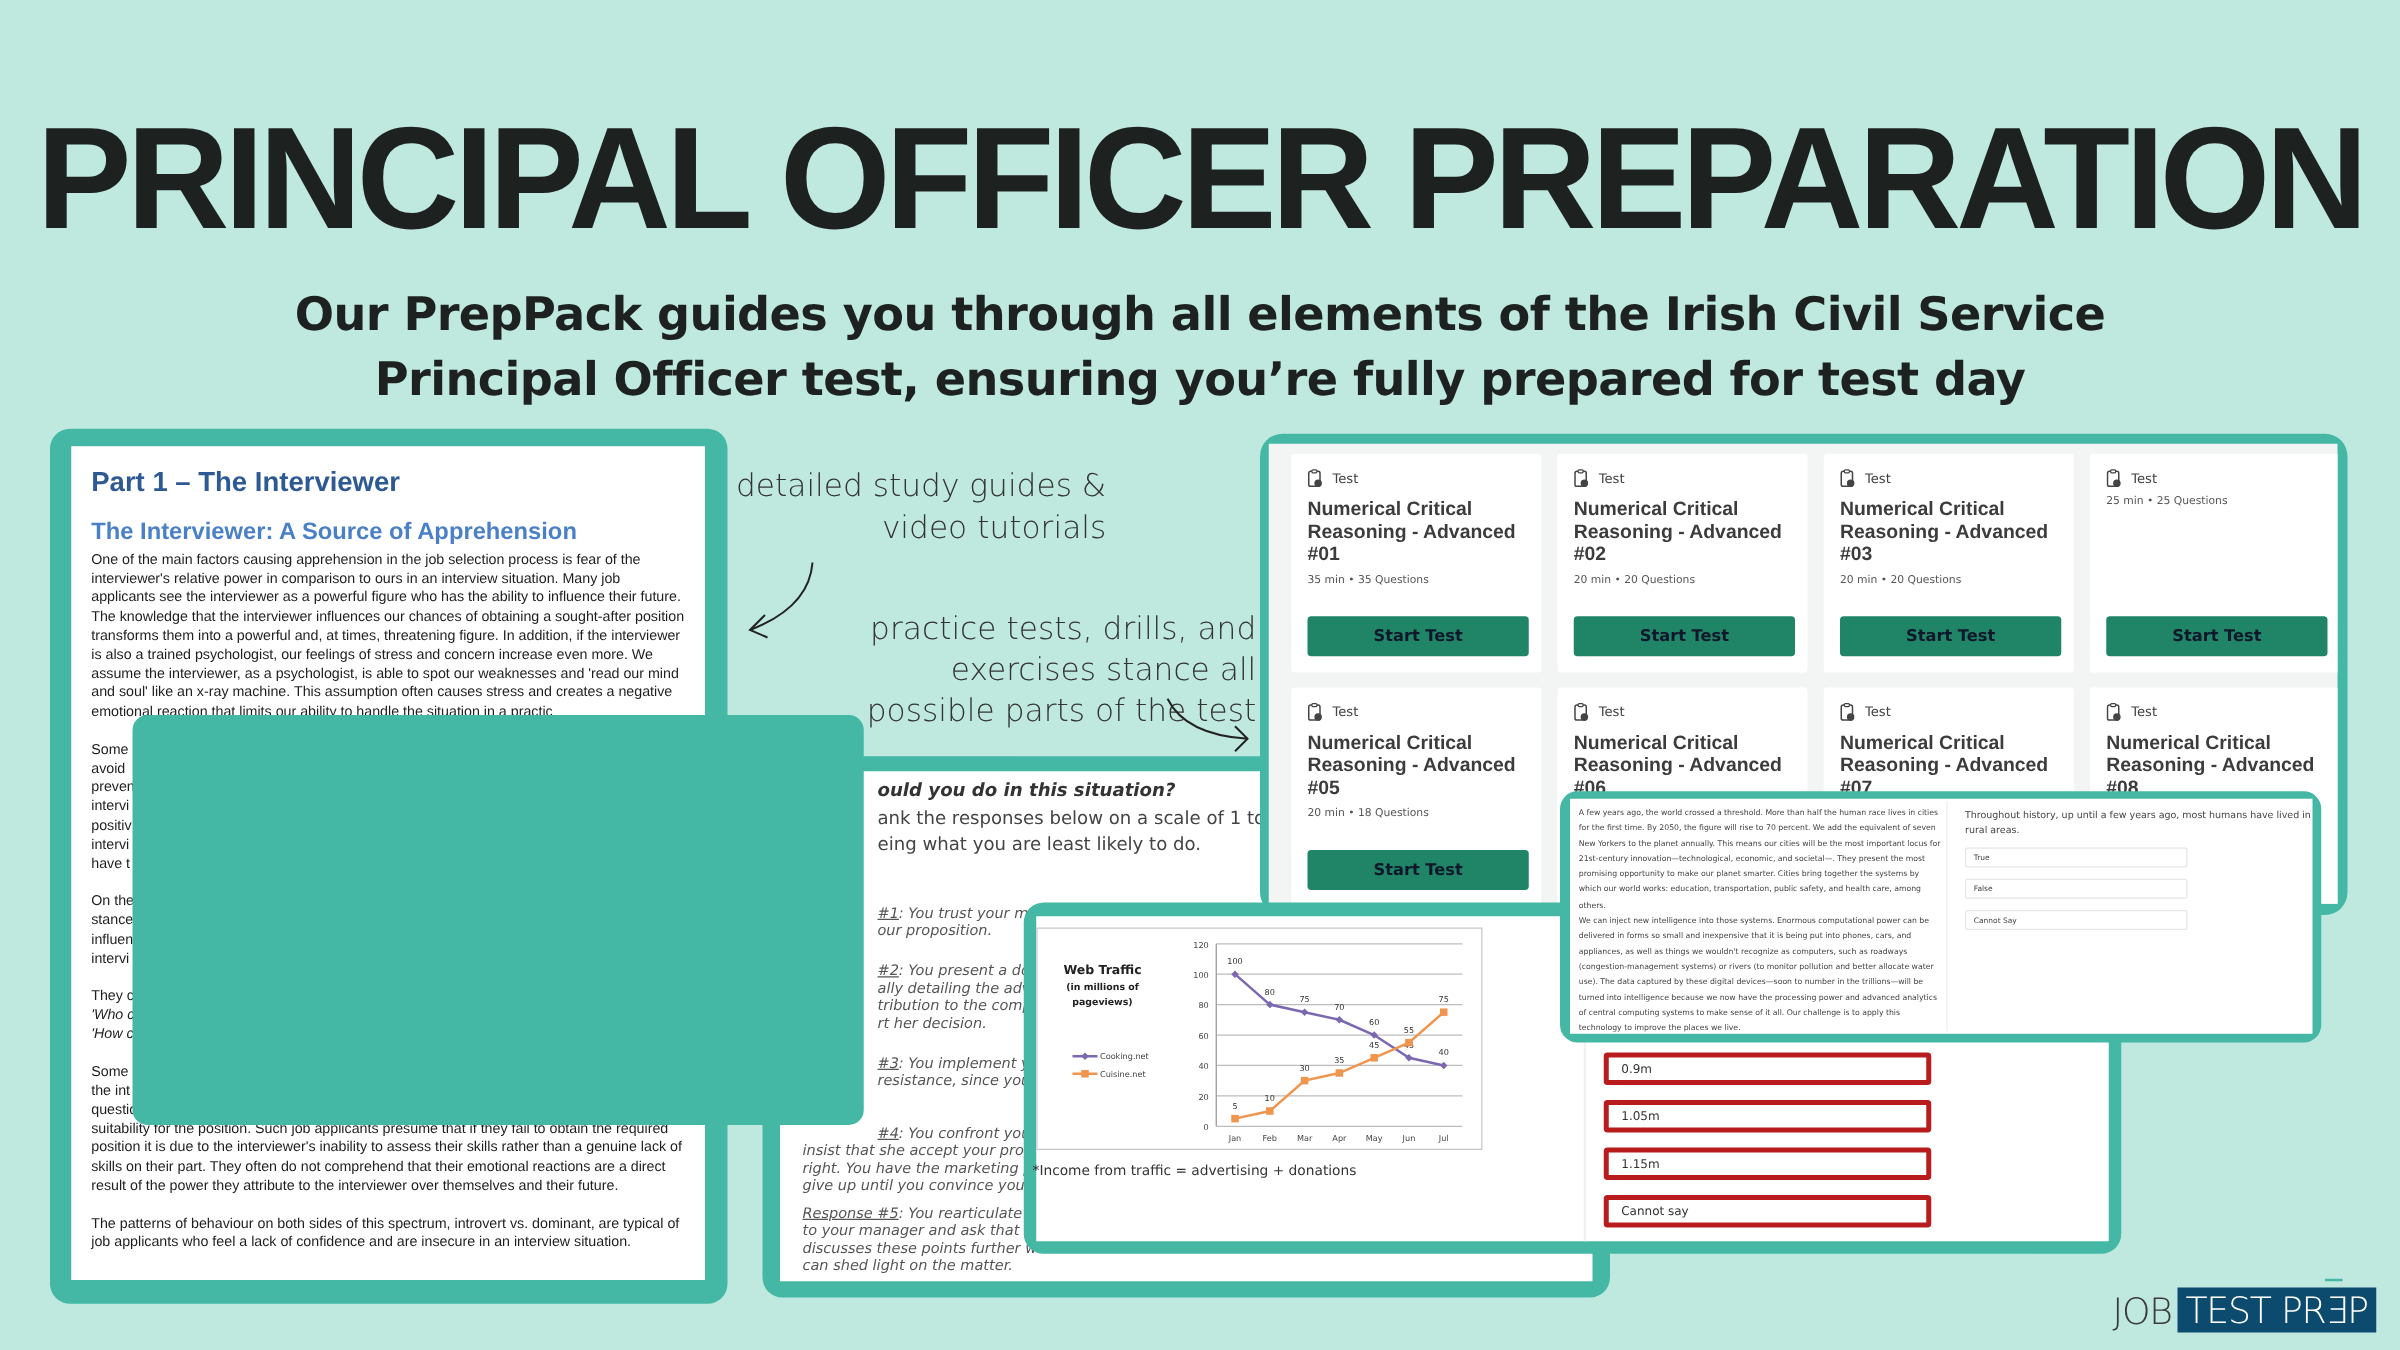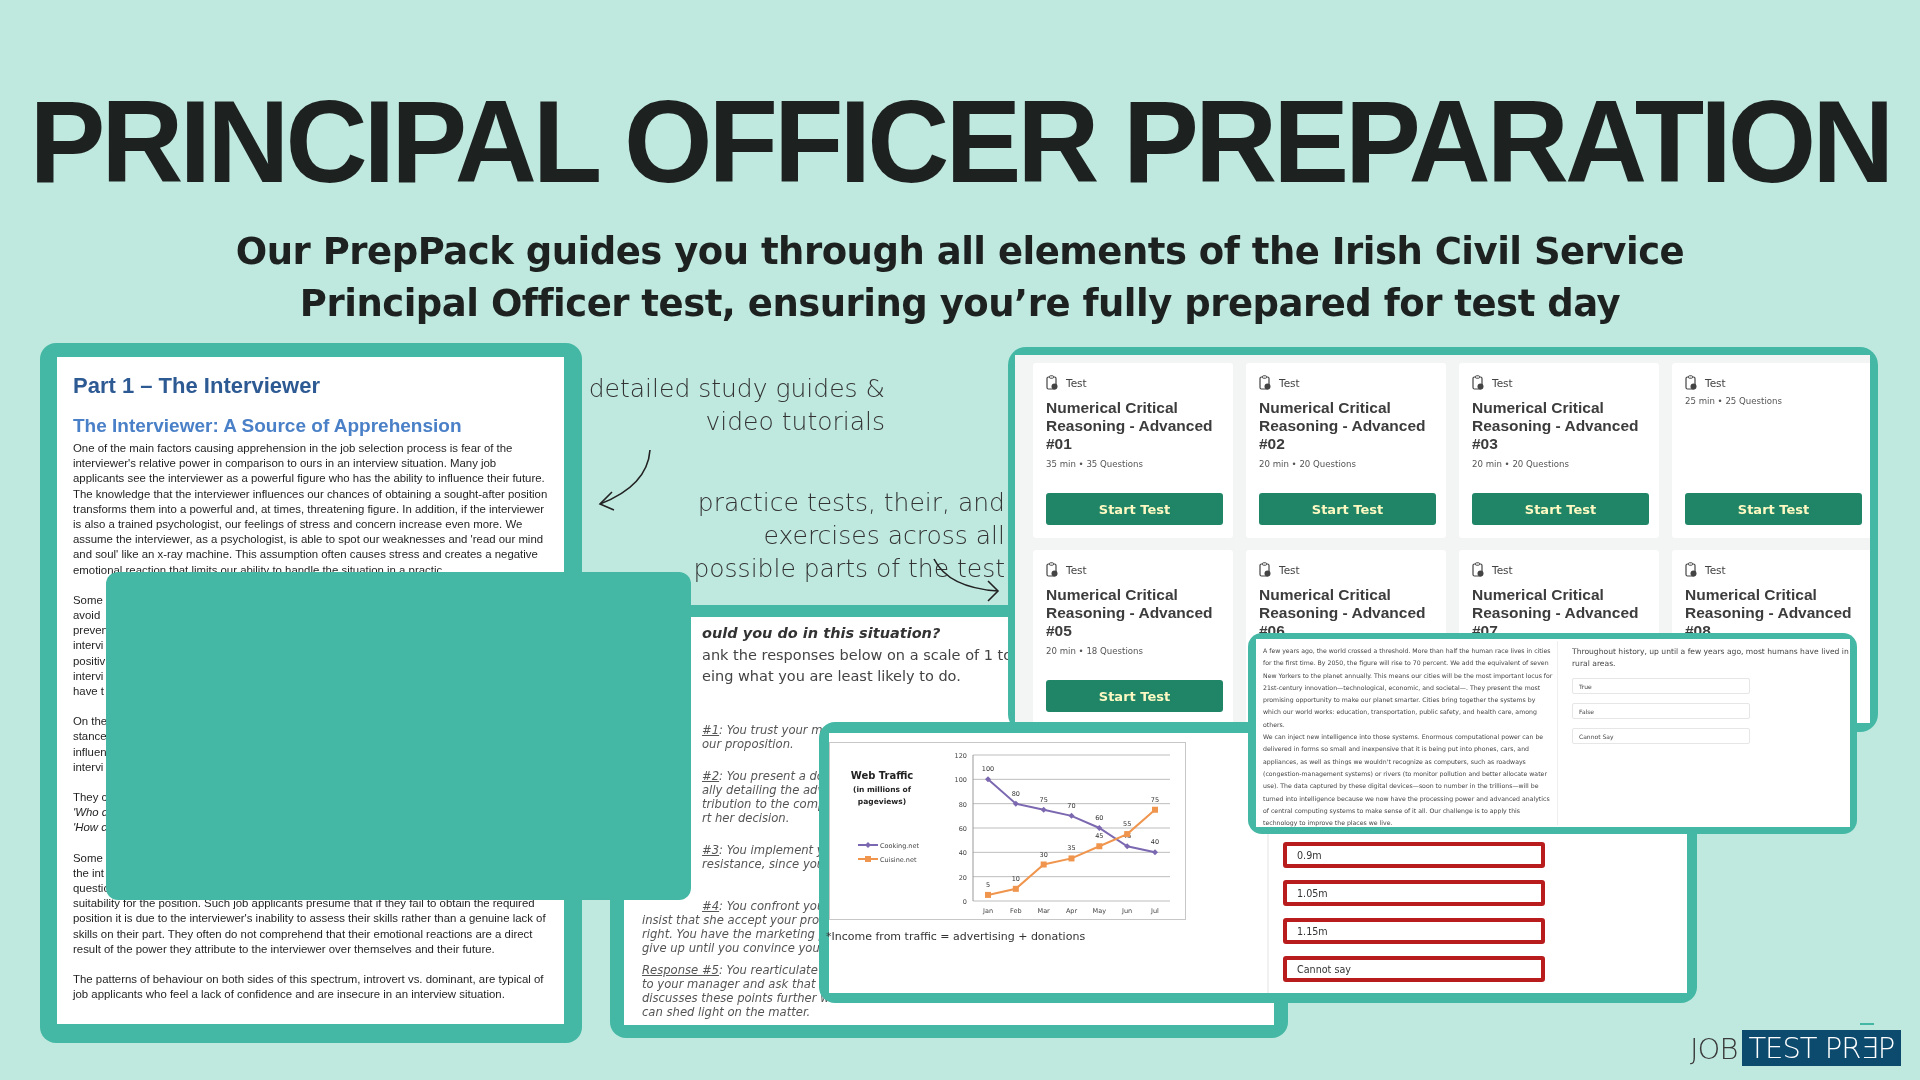--- a/index.html
+++ b/index.html
@@ -35,21 +35,21 @@
   .sit-resp u { text-decoration: underline; }
 
   
   .cards-frame { position: absolute; left: 1008px; top: 347px; width: 870px; height: 385px; background: #44b8a5; border-radius: 18px; }
   .cards-inner { position: absolute; left: 1015px; top: 355px; width: 855px; height: 368px; background: #f3f4f4; overflow: hidden; }
   .card { position: absolute; width: 200px; height: 175px; background: #fff; border-radius: 3px; padding: 12px 13px; }
   .card-tag { display: flex; align-items: center; gap: 8px; font-family: "DejaVu Sans", sans-serif; font-size: 10.5px; color: #444; }
   .card-icon { width: 12px; height: 15px; }
   .card-title { font-family: "Liberation Sans", sans-serif; font-weight: 700; font-size: 15.5px; line-height: 18px; color: #3c3c3c; margin-top: 9px; }
   .card-meta { font-family: "DejaVu Sans", sans-serif; font-size: 8.6px; color: #555; margin-top: 6px; }
-  .card-btn { position: absolute; left: 13px; top: 130px; width: 177px; height: 32px; background: #1f8566; color: #fef9c3; border: none; border-radius: 3px;
+  .card-btn { position: absolute; left: 13px; top: 130px; width: 177px; height: 32px; background: #1f8566; color: #0f172a; border: none; border-radius: 3px;
     font-family: "DejaVu Sans", sans-serif; font-size: 13px; font-weight: 600; }
 
   
   .chart-frame { position: absolute; left: 819px; top: 722px; width: 878px; height: 281px; background: #44b8a5; border-radius: 16px; }
   .chart-page { position: absolute; left: 829px; top: 733px; width: 858px; height: 260px; background: #fff; }
   .chart-box { position: absolute; left: 829px; top: 742px; width: 357px; height: 178px; border: 1px solid #c7c7c7; background: #fff; }
   .chart-note { position: absolute; left: 826px; top: 930px; font-family: "DejaVu Sans", sans-serif; font-size: 11px; color: #333; }
   .chart-divider { position: absolute; left: 1267px; top: 733px; width: 2px; height: 260px; background: #f1f1f1; }
   .opt { position: absolute; left: 1283px; width: 262px; height: 26px; border: 4px solid #b91c1c; border-radius: 3px; background: #fff;
     font-family: "DejaVu Sans", sans-serif; font-size: 9.6px; color: #333; padding: 0 10px; display: flex; align-items: center; }
@@ -98,21 +98,21 @@
 questio</p>
   <p class="doc-p">suitability for the position. Such job applicants presume that if they fail to obtain the required position it is due to the interviewer's inability to assess their skills rather than a genuine lack of skills on their part. They often do not comprehend that their emotional reactions are a direct result of the power they attribute to the interviewer over themselves and their future.</p>
   <p class="doc-p">The patterns of behaviour on both sides of this spectrum, introvert vs. dominant, are typical of job applicants who feel a lack of confidence and are insecure in an interview situation.</p>
 </div>
 
 <div class="annot annot1">detailed study guides &amp; video tutorials</div>
 <svg class="arrow" style="left:596px;top:448px" width="60" height="66" viewBox="0 0 60 66">
   <path d="M54 2 C52 30 30 46 4 56" fill="none" stroke="#222" stroke-width="1.6"></path>
   <path d="M16 44 L4 56 L18 62" fill="none" stroke="#222" stroke-width="1.6"></path>
 </svg>
-<div class="annot annot2">practice tests, their, and exercises across all possible parts of the test</div>
+<div class="annot annot2">practice tests, drills, and exercises stance all possible parts of the test</div>
 <svg class="arrow" style="left:930px;top:555px" width="72" height="50" viewBox="0 0 72 50">
   <path d="M4 4 C14 24 36 34 68 36" fill="none" stroke="#222" stroke-width="1.6"></path>
   <path d="M58 26 L68 36 L58 46" fill="none" stroke="#222" stroke-width="1.6"></path>
 </svg>
 
 <div class="sit-frame"></div>
 <div class="sit-page">
   <div class="sit-q">ould you do in this situation?</div>
   <div class="sit-inst" style="white-space:pre-line">ank the responses below on a scale of 1 to 5 wit
 eing what you are least likely to do.</div>

